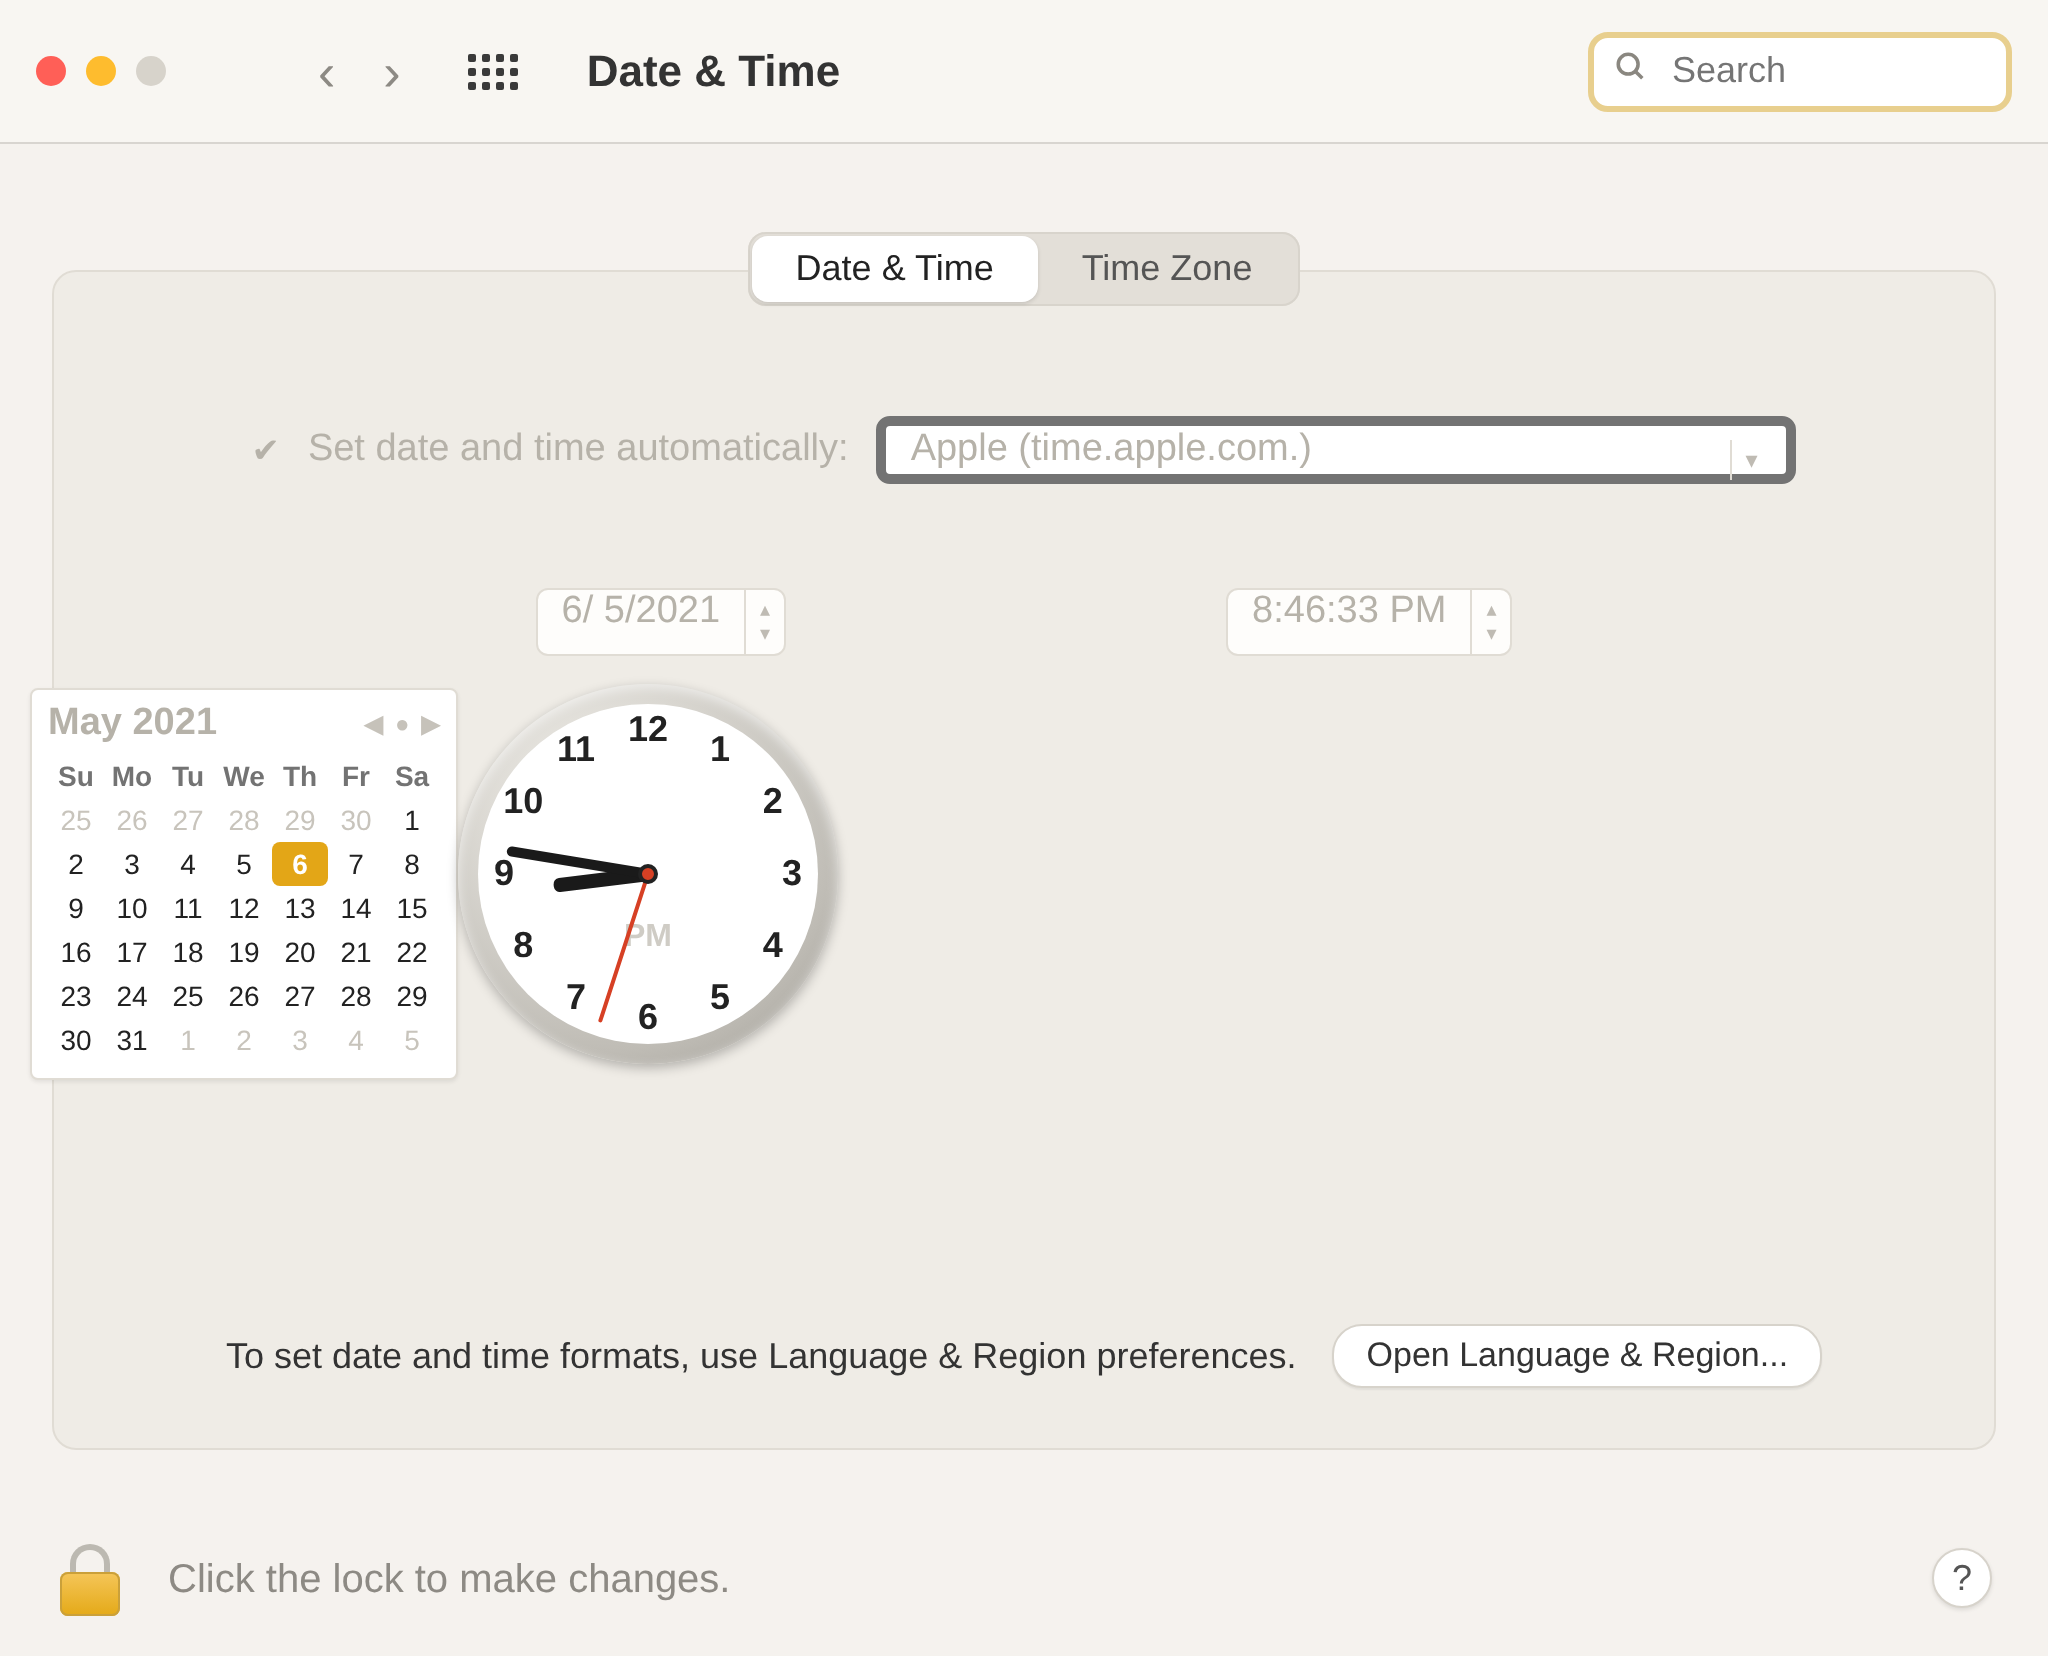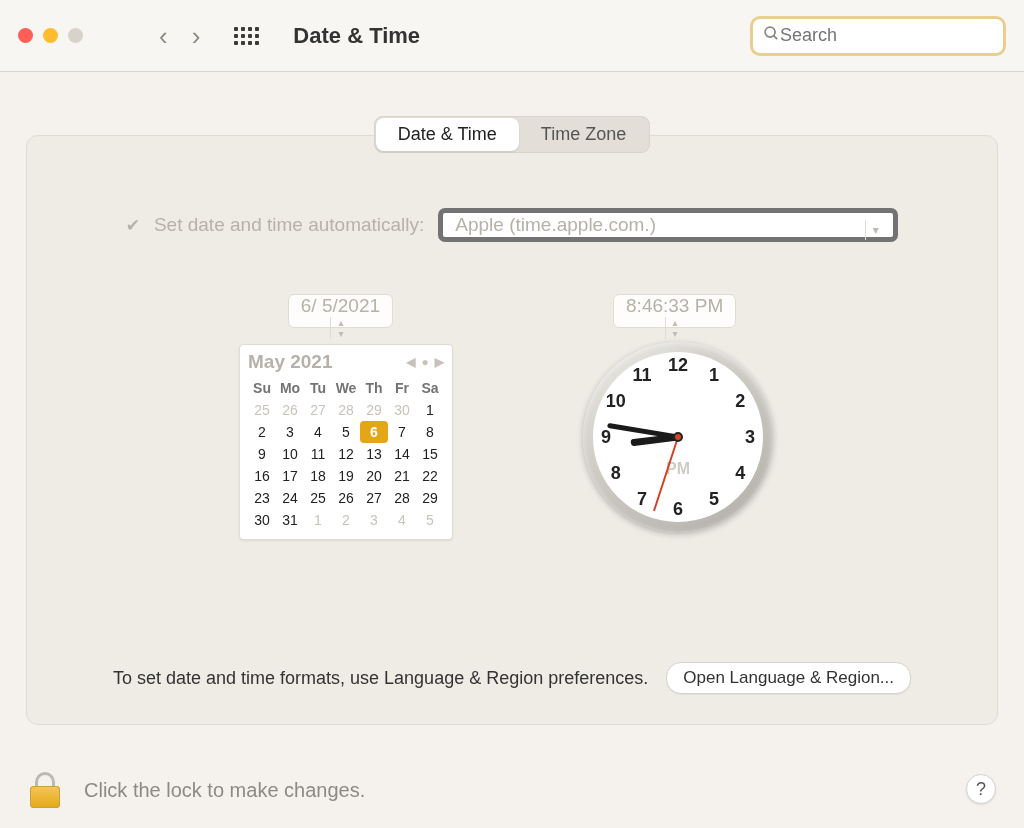--- a/index.html
+++ b/index.html
@@ -27,22 +27,22 @@
   .nav-arrows { display: flex; gap: 24px; color: #8d8a84; font-size: 26px; }
   .nav-arrows .chev { line-height: 1; cursor: default; user-select:none;}
   .grid-icon {
     display: grid; grid-template-columns: repeat(4,4px); grid-template-rows: repeat(3,4px);
     gap: 3px; margin-left: 18px; margin-right: 14px;
   }
   .grid-icon span { width:4px; height:4px; background:#3a3a3a; border-radius:1px; }
   .title { font-size: 22px; font-weight:700; color:#333; margin-left:4px; }
   .spacer { flex:1; }
   .search-wrap {
-    display:flex; align-items:center; gap:0;
-    width: 256px; height: 40px;
+    display:flex; align-items:center; gap:12px;
+    width: 212px; height: 40px;
     border: 3px solid #e8cf8e; border-radius: 10px;
     background: #fff;
     padding: 0 10px;
   }
   .search-wrap input {
     border:none; outline:none; flex:1; font-size:18px; color:#777; background:transparent;
   }
   .search-wrap .mag { color:#8a8780; font-size:18px; }
   
   .seg-wrap { display:flex; justify-content:center; margin-top:44px; }
@@ -78,34 +78,33 @@
   }
   .ntp-select .chev-d {
     position:absolute; right:8px; top:7px;
     width:20px; height:20px; border-left:1px solid #e0dcd4;
     display:flex; align-items:center; justify-content:center;
     color:#bfbbb3; font-size:12px;
   }
   
   .dt-row { display:flex; justify-content:center; gap:220px; margin-top:52px; }
   .step-field {
-    display:flex; align-items:center;
+    display:flex; 
     background:#fefdfb; border:1px solid #e0dcd4; border-radius:6px;
     height:34px;
-    flex-direction:column;
   }
   .step-field .val { padding:0 12px; font-size:19px; color:#b6b2a9; }
   .step-field .steppers {
     border-left:1px solid #e0dcd4;
     width:20px; height:100%;
     display:flex; flex-direction:column; justify-content:center; align-items:center;
     color:#bfbbb3; font-size:10px;
   }
   
-  .below-row { display:flex; justify-content:center; gap:130px; margin-top:16px; align-items:flex-start;}
+  .below-row { display:flex; margin-top:16px; align-items:flex-start;}
   .calendar {
     width:214px; background:#fff; border:1px solid #e0dcd4; border-radius:4px;
     padding:6px 8px 8px 8px;
     box-shadow: 0 1px 2px rgba(0,0,0,.08);
     margin-left:-12px;
   }
   .cal-head {
     display:flex; align-items:center; justify-content:space-between;
     color:#b6b2a9; font-size:19px; font-weight:600;
   }

